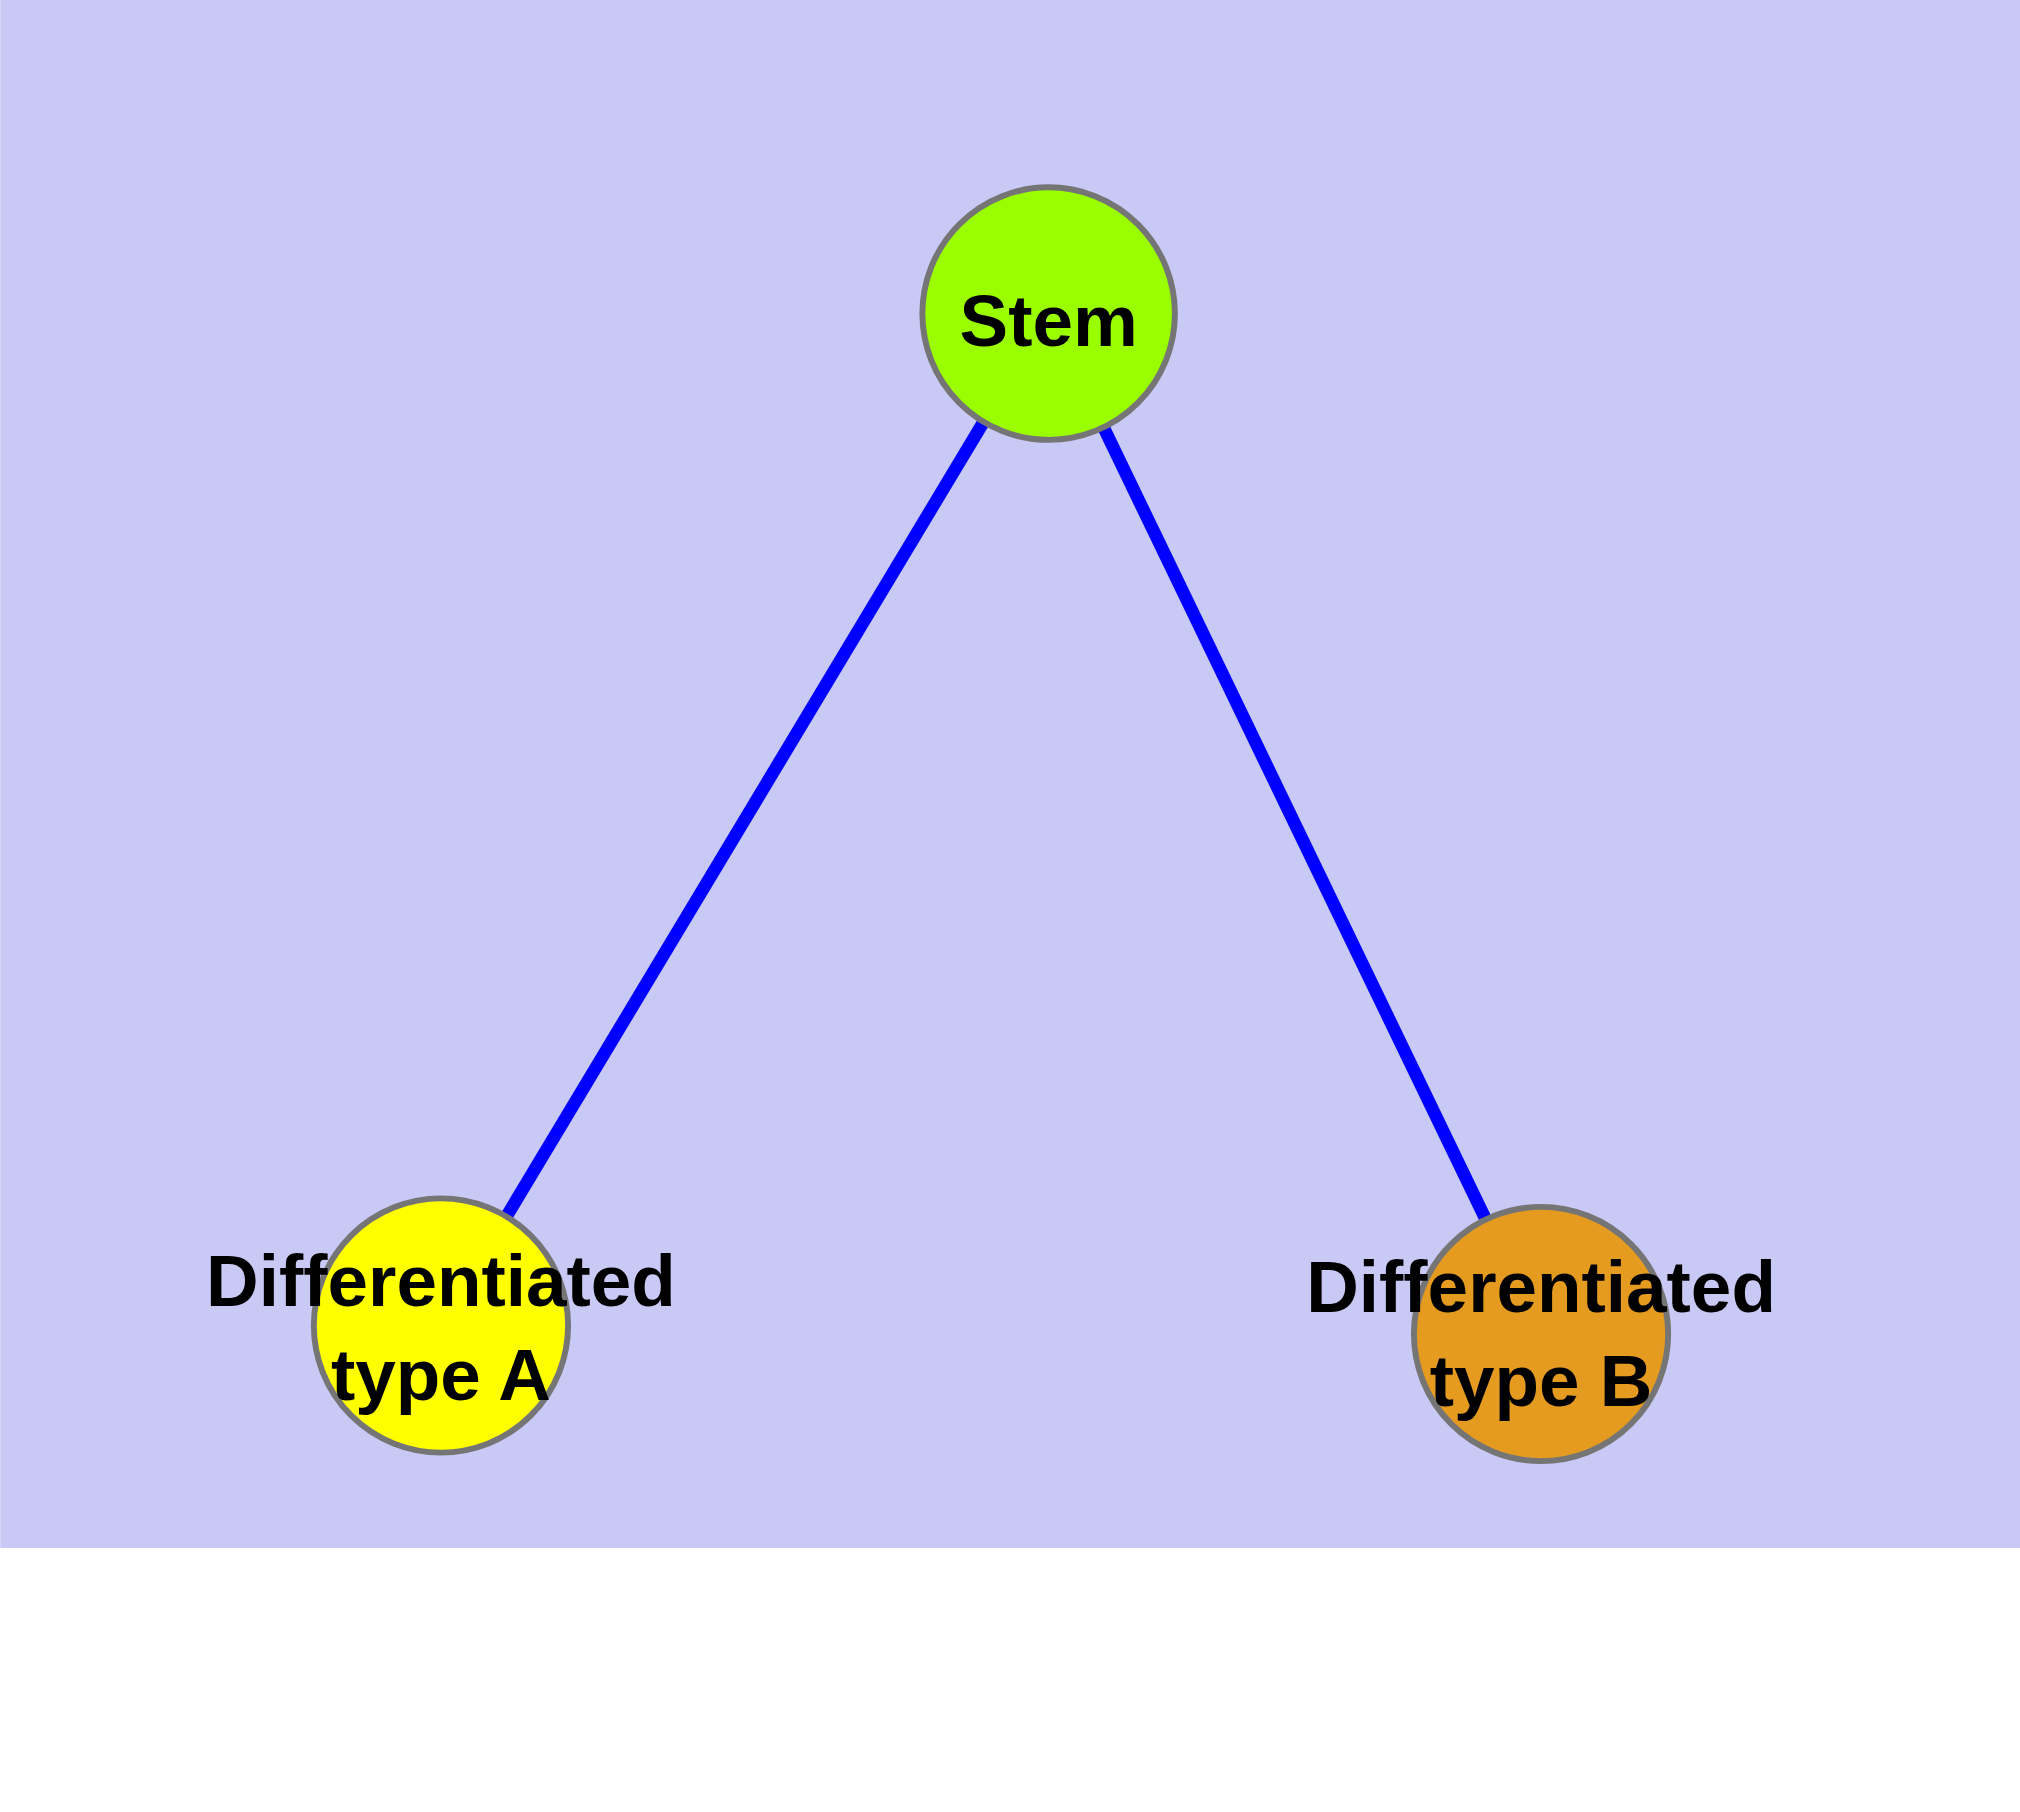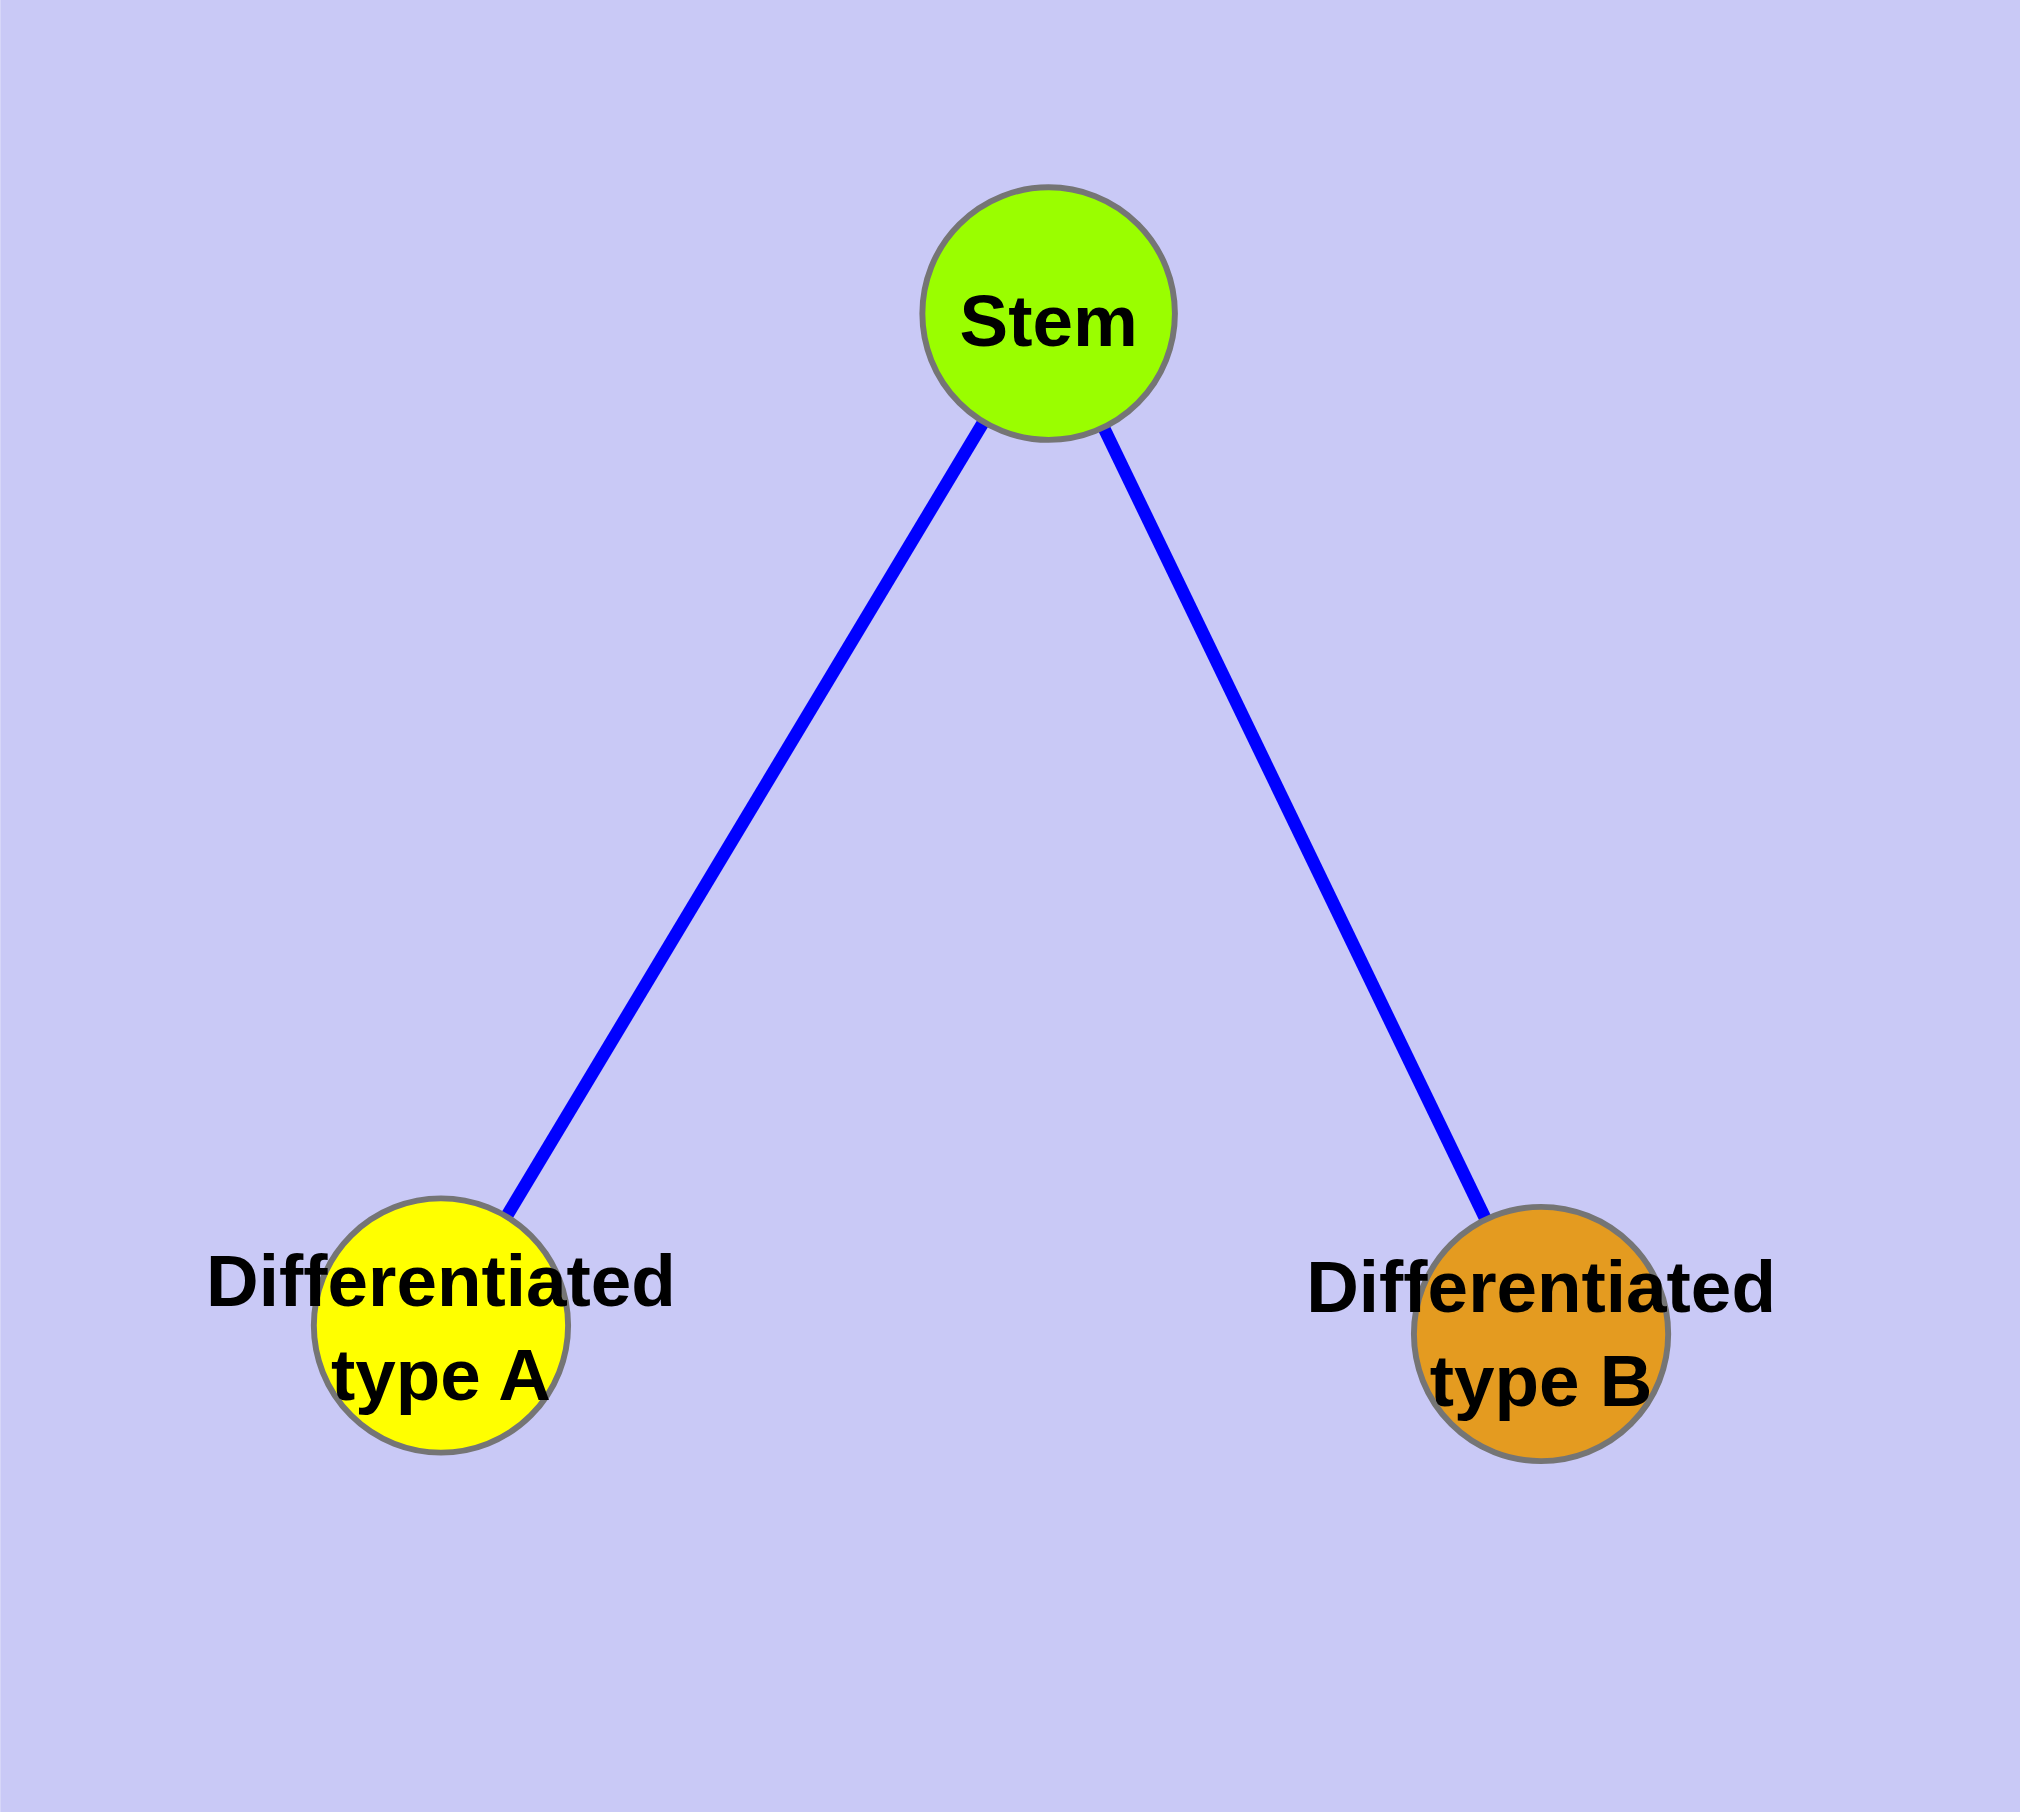--- a/index.html
+++ b/index.html
@@ -2,21 +2,21 @@
 <html style="font-size:13.6px"><head>
 <meta charset="utf-8">
 <style>
   html, body {
     margin: 0;
     padding: 0;
   }
   .stage {
     position: relative;
     width: 2021px;
-    height: 1812px;
+    height: 1548px;
     overflow: hidden;
   }
   .graph-svg {
     display: block;
     width: 2021px;
     height: 1812px;
   }
   .edge {
     stroke-width: 15px;
     stroke-linecap: butt;

